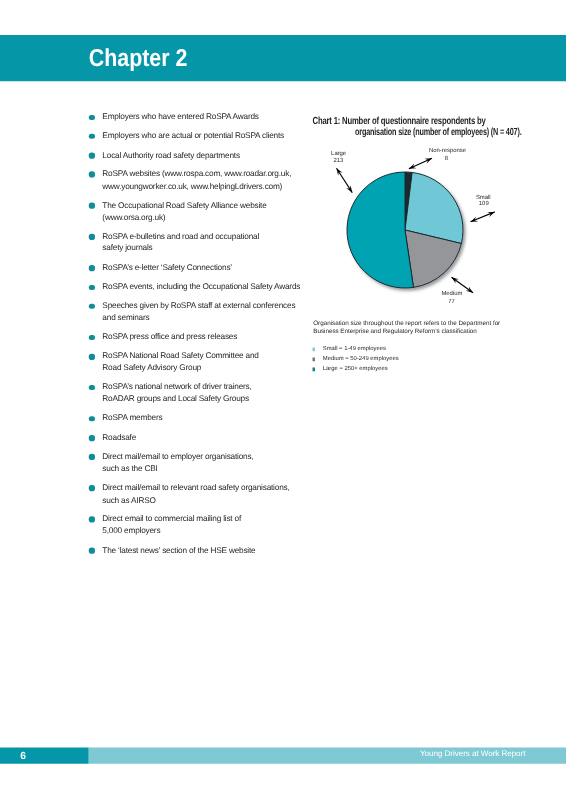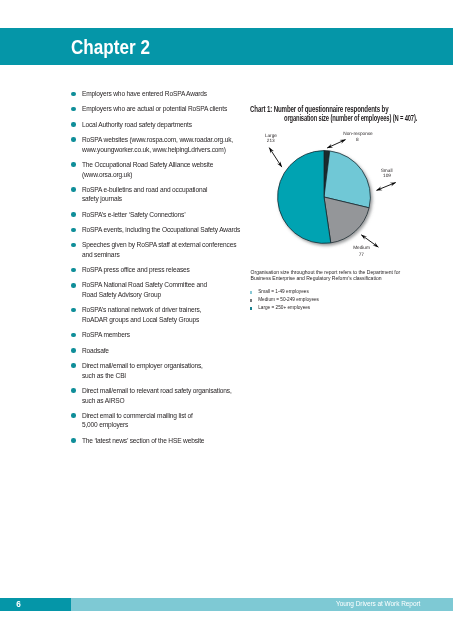--- a/index.html
+++ b/index.html
@@ -15,21 +15,21 @@
 
   
   .bullets{position:absolute;left:0;top:0;width:453px;height:640px;}
   .bullet{position:absolute;left:81.9px;width:170px;font-size:6.6px;letter-spacing:-0.16px;
        color:#231f20;line-height:9.72px;}
   .bline{white-space:nowrap;}
   .bullet .dot{position:absolute;left:-10.5px;top:2.6px;width:4.5px;height:4.5px;border-radius:50%;
        background:#0f8e99;}
 
   
-  .chart{position:absolute;left:249px;top:101px;width:180px;height:230px;}
+  .chart{position:absolute;left:249px;top:88px;width:180px;height:230px;}
   .chart-title{position:absolute;left:0.7px;top:5.1px;width:220px;font-size:8.2px;font-weight:bold;
        color:#231f20;line-height:8.5px;letter-spacing:-0.2px;white-space:nowrap;}
   .ct-l1{display:block;transform:scaleX(0.753);transform-origin:left center;}
   .ct-l2{display:block;transform:scaleX(0.708);transform-origin:left center;margin-left:34.3px;}
   .chart-svg{position:absolute;left:0;top:0;width:168px;height:162px;overflow:visible;opacity:0.999;}
   .pie-label{font-family:"Liberation Sans",sans-serif;font-size:4.75px;fill:#231f20;-webkit-font-smoothing:antialiased;text-rendering:geometricPrecision;
        text-anchor:middle;letter-spacing:-0.03px;}
   .note{position:absolute;left:1.6px;top:167.6px;width:180px;font-size:5.05px;color:#231f20;
        line-height:6.5px;letter-spacing:-0.02px;white-space:nowrap;}
   .legend{position:absolute;left:0;top:188.3px;width:180px;}

